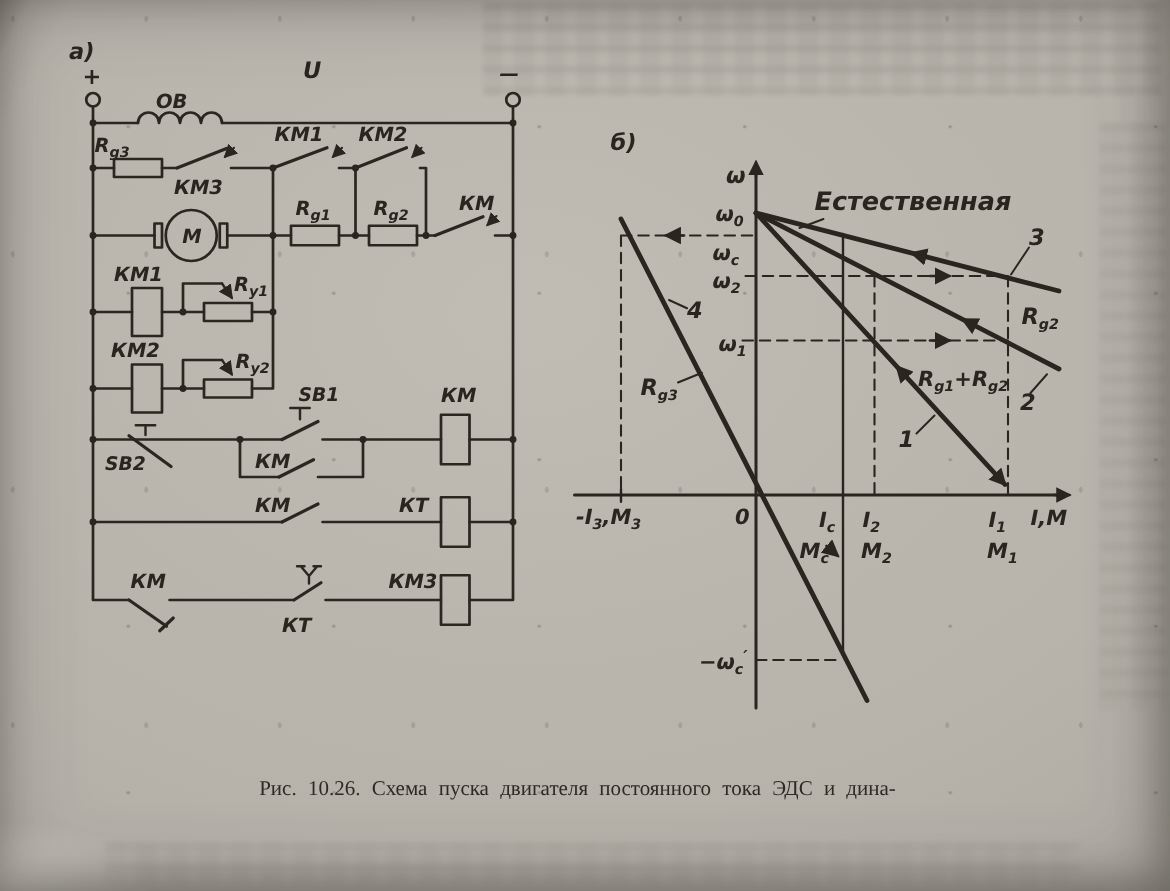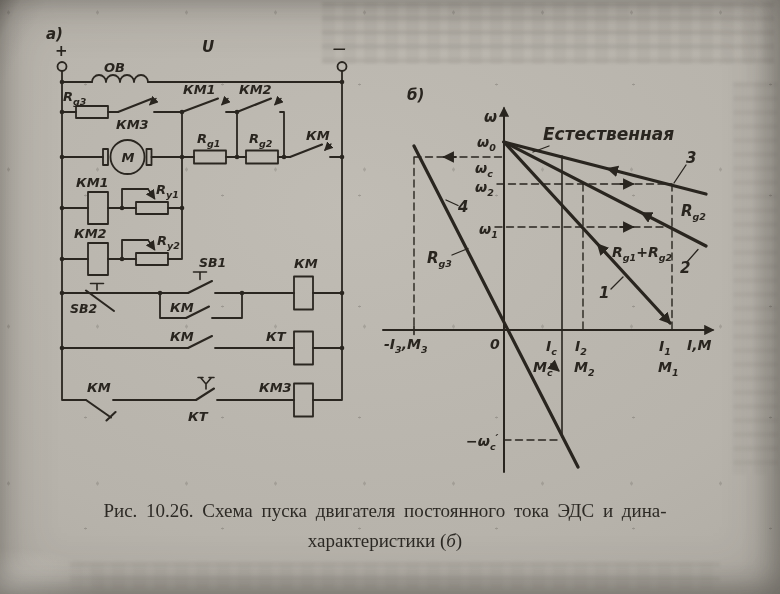--- a/index.html
+++ b/index.html
@@ -38,23 +38,23 @@
   svg.figure{position:absolute;left:0;top:0;}
   svg text{font-family:"DejaVu Sans",sans-serif;font-style:italic;font-weight:bold;fill:#29251f;}
   .cl{font-size:13px;}
   .cl-sm{font-size:12.5px;}
   .big{font-size:15px;}
   .gl{font-size:14px;}
   .gn{font-size:15px;}
   .gt{font-size:17px;}
   .sub{font-size:9.5px;}
   .caption{
-    position:absolute;left:28px;top:496px;width:714px;
+    position:absolute;left:28px;top:516px;width:714px;
     font-family:"Liberation Serif","DejaVu Serif",serif;
-    font-size:19px;line-height:1.57;color:#2d2a25;text-align:center;
+    font-size:14px;line-height:1.57;color:#2d2a25;text-align:center;
   }
   .caption .l12{word-spacing:4px;}
   .cap-it{font-style:italic;}
 </style>
 </head>
 <body>
 
 <div class="page">
   <div class="crease-tl"></div>
   <div class="ghost" style="left:322px;top:2px;width:452px;height:62px;"></div>
@@ -262,17 +262,16 @@
       <text class="gl" x="533" y="372"><tspan>M</tspan><tspan class="sub" dy="3.5">c</tspan></text>
       <text class="gl" x="575" y="351"><tspan>I</tspan><tspan class="sub" dy="3.5">2</tspan></text>
       <text class="gl" x="574" y="372"><tspan>M</tspan><tspan class="sub" dy="3.5">2</tspan></text>
       <text class="gl" x="659" y="351"><tspan>I</tspan><tspan class="sub" dy="3.5">1</tspan></text>
       <text class="gl" x="658" y="372"><tspan>M</tspan><tspan class="sub" dy="3.5">1</tspan></text>
     </g>
   </svg>
 
   <div class="caption">
     <div class="l12"><span>Рис. 10.26. Схема пуска двигателя постоянного тока ЭДС и дина-</span></div>
-    <div><span>характеристики (</span><span class="cap-it">б</span><span>)</span></div>
   </div>
 
   <div class="edge-shade"></div>
 </div>
 
 </body></html>

